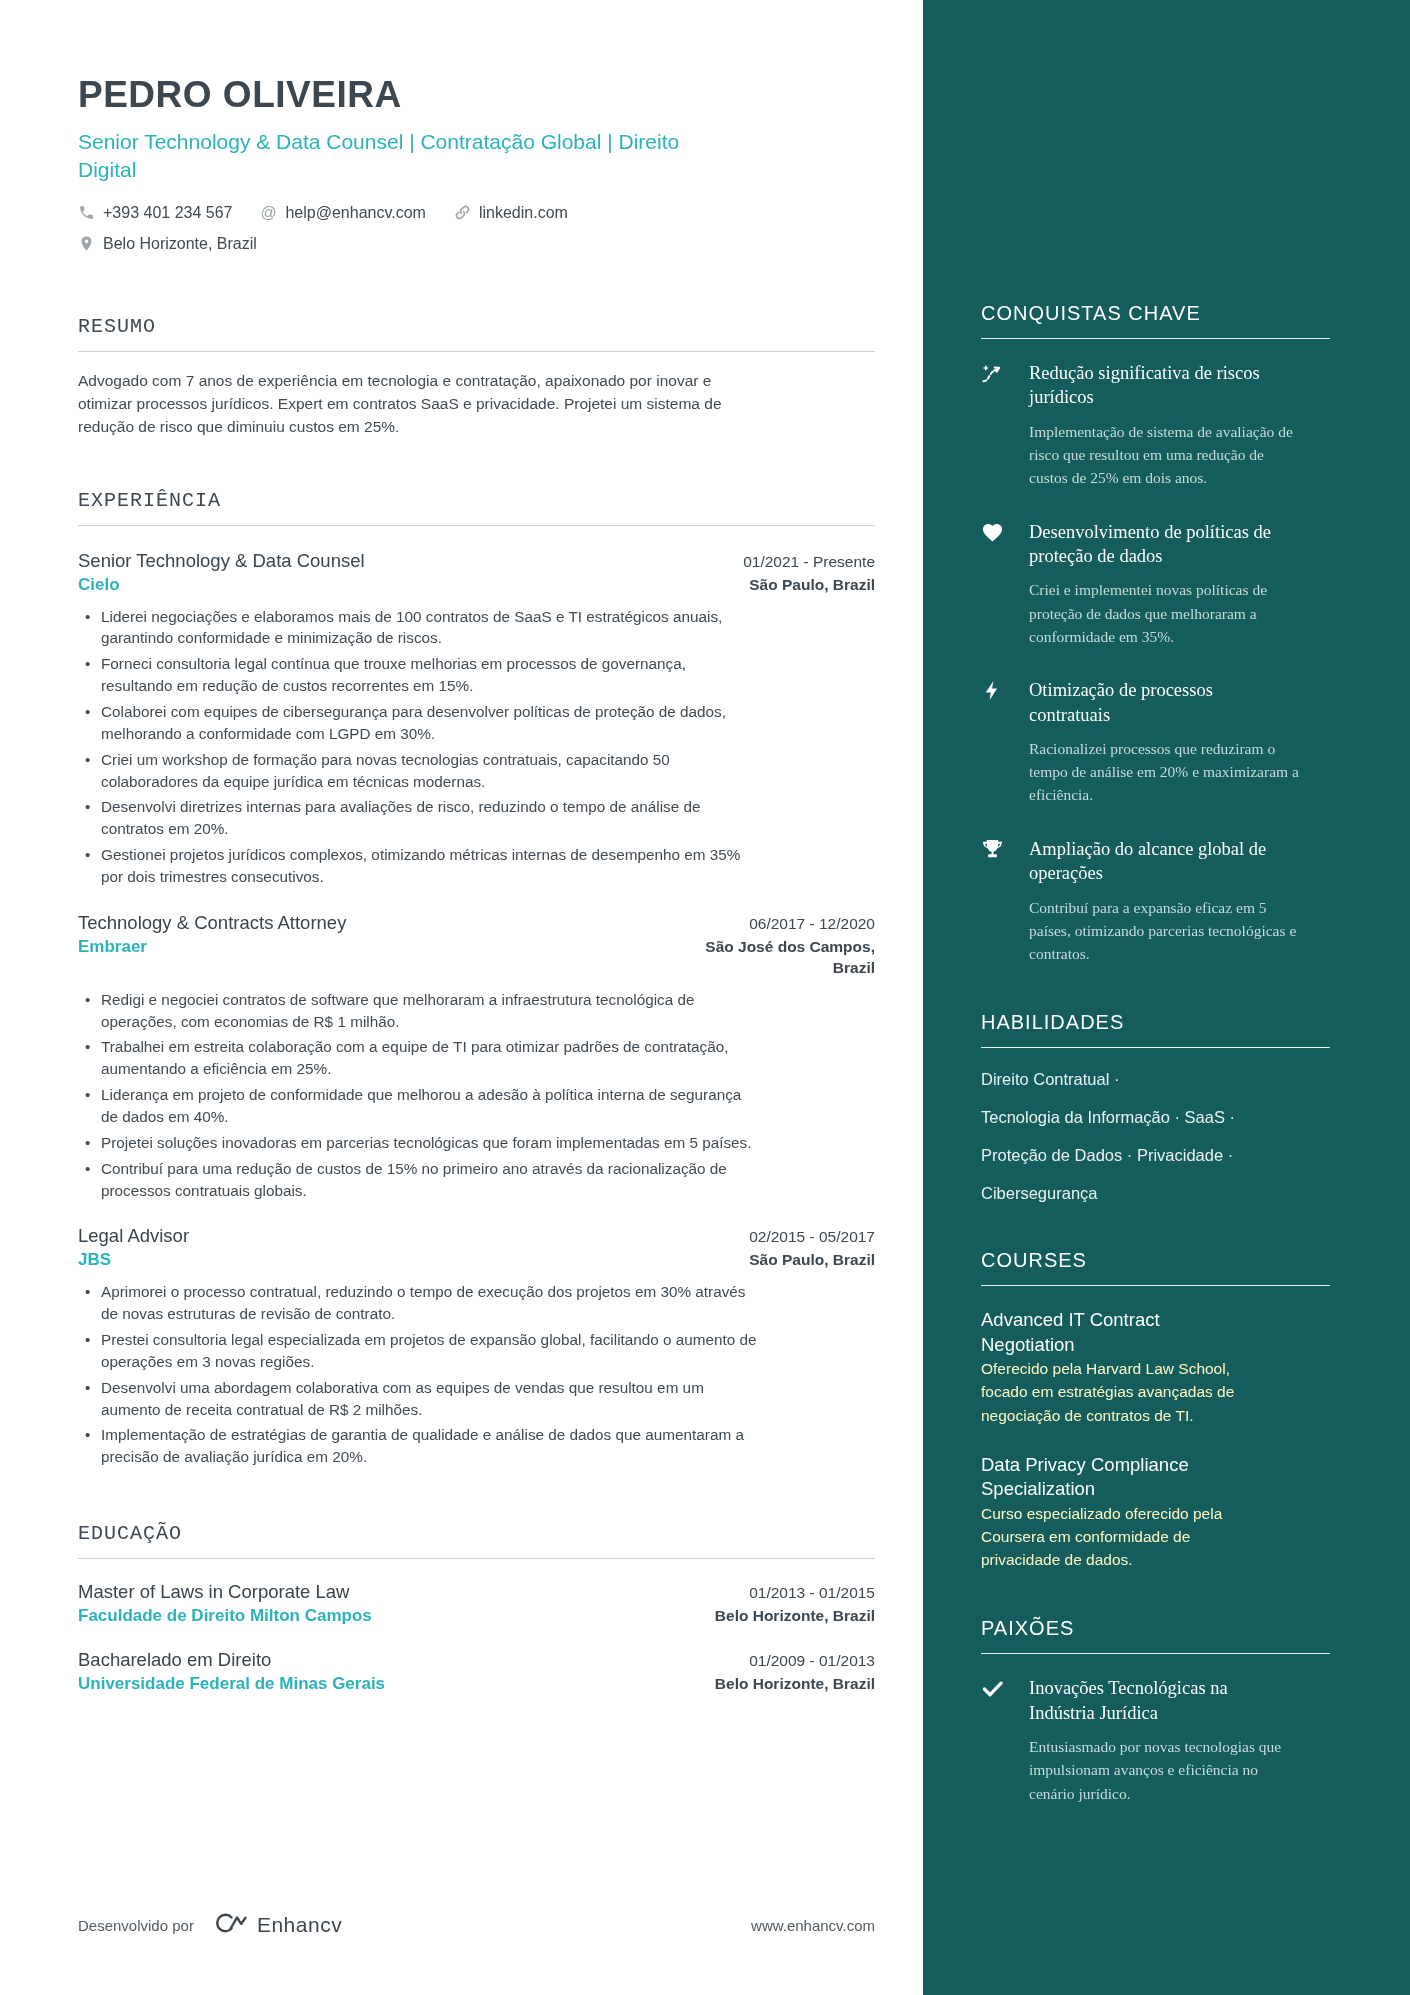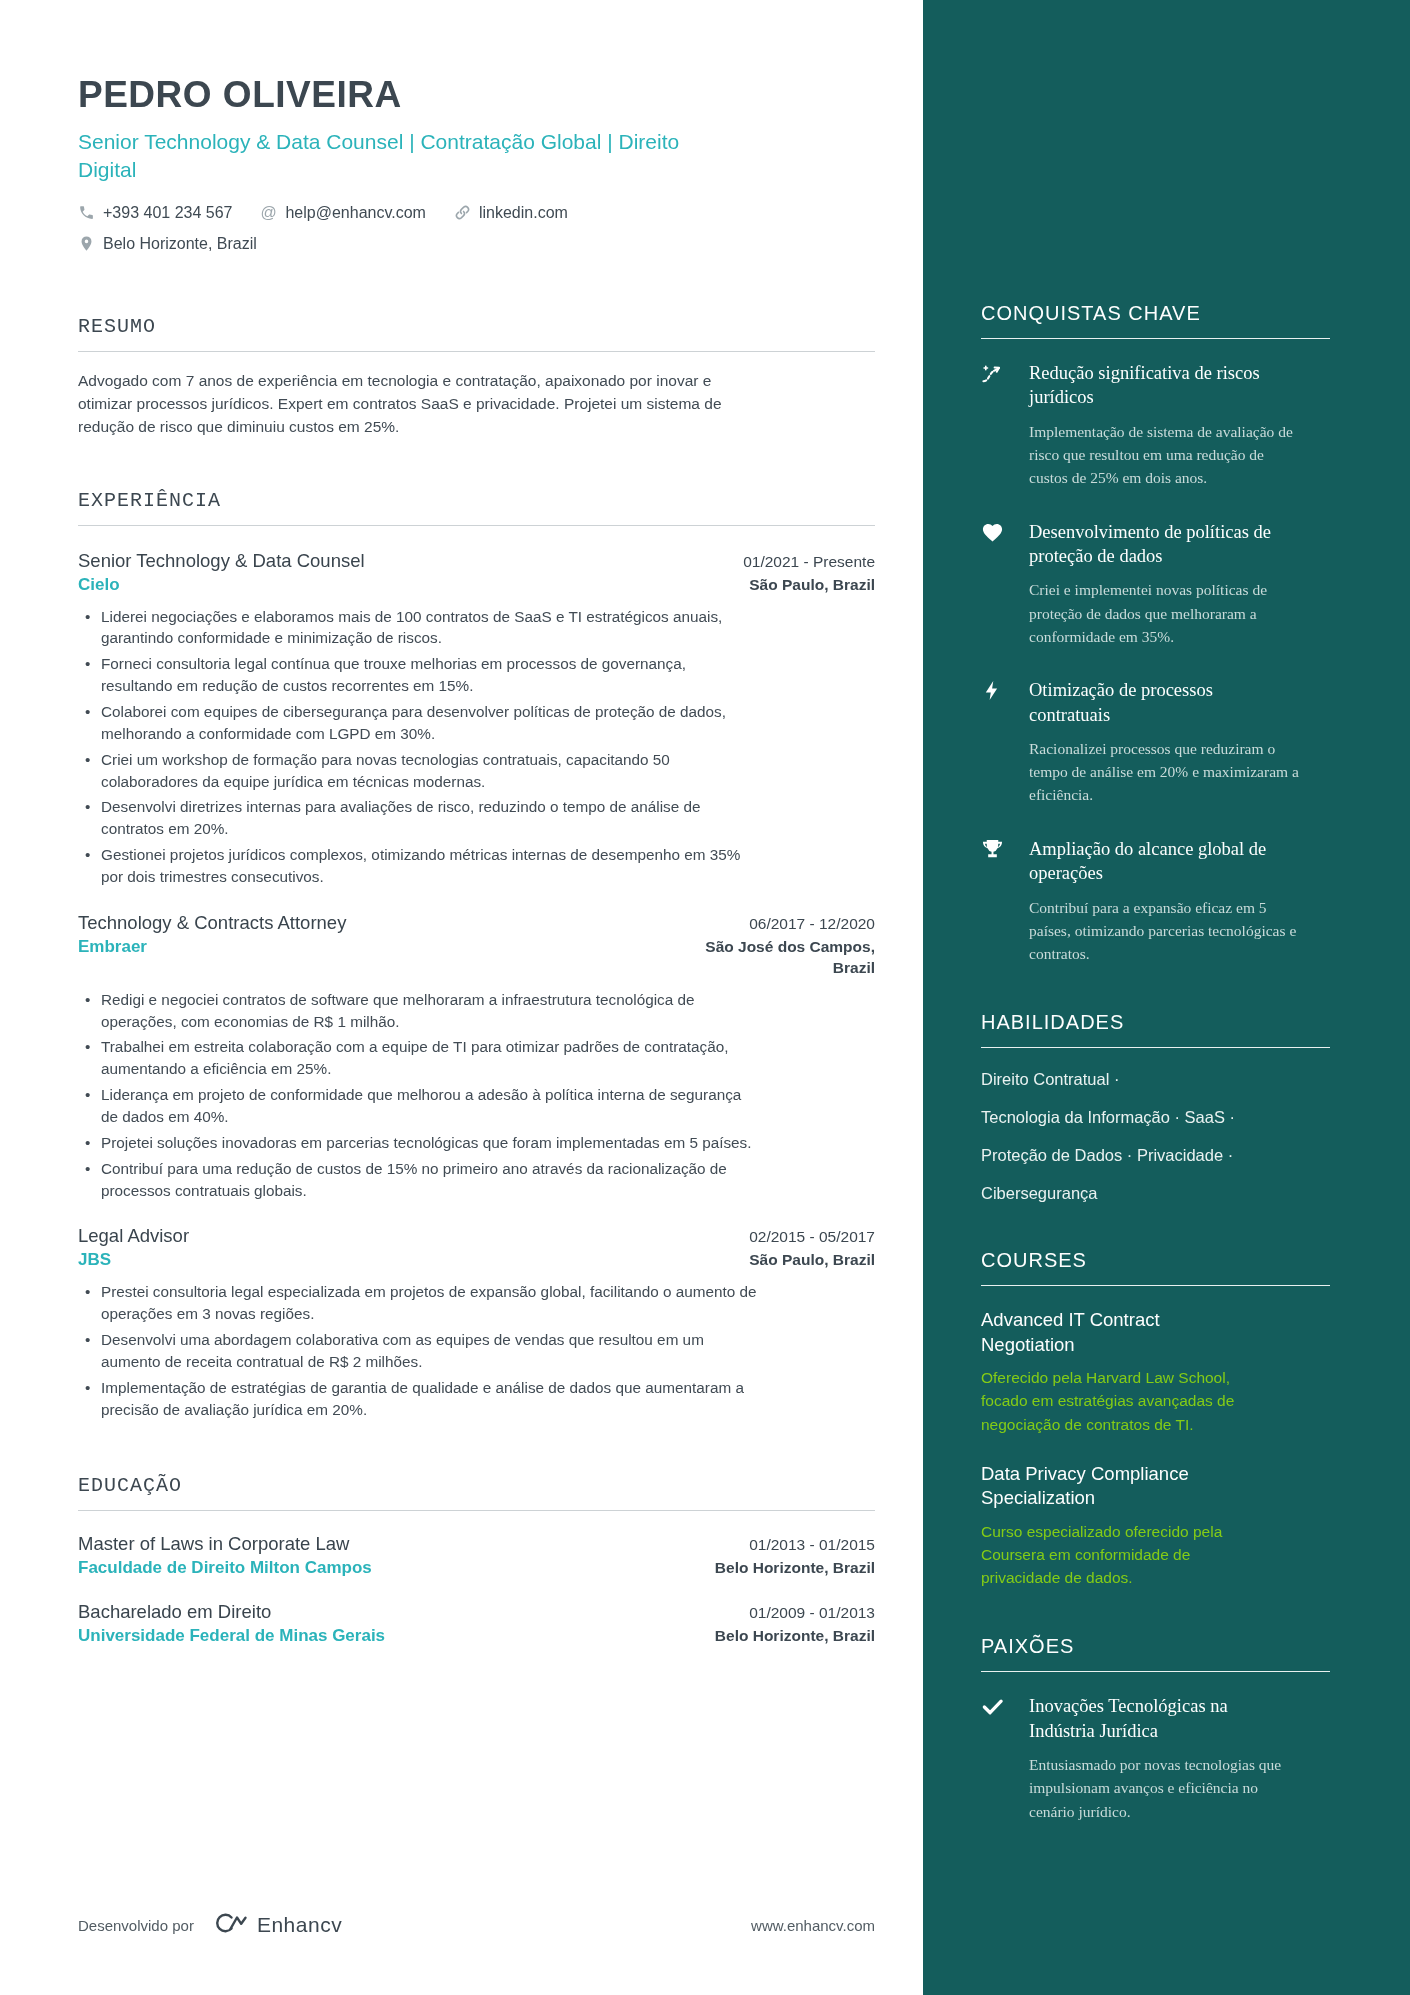--- a/index.html
+++ b/index.html
@@ -155,24 +155,23 @@
     font-size: 16.5px;
     color: #EAF2F1;
     margin-bottom: 19px;
     max-width: 300px;
   }
   .skill-line:last-child { margin-bottom: 0; }
   .course { margin-bottom: 26px; }
   .course:last-child { margin-bottom: 0; }
   .course-title { font-size: 18.5px; line-height: 1.32; color: #FDFEFE; max-width: 265px; }
   .course-text {
-    margin-top: 9px;
     font-size: 15.5px;
     line-height: 1.5;
-    color: #84cc16;
+    color: #fef9c3;
     max-width: 290px;
   }
 </style>
 </head>
 <body>
 
 <div class="main">
 
   <div class="name">PEDRO OLIVEIRA</div>
   <div class="subtitle">Senior Technology &amp; Data Counsel | Contratação Global | Direito Digital</div>
@@ -259,20 +258,21 @@
     <div class="job">
       <div class="job-head">
         <span class="job-title">Legal Advisor</span>
         <span class="job-dates">02/2015 - 05/2017</span>
       </div>
       <div class="job-sub">
         <span class="company">JBS</span>
         <span class="job-loc">São Paulo, Brazil</span>
       </div>
       <ul class="bullets">
+        <li>Aprimorei o processo contratual, reduzindo o tempo de execução dos projetos em 30% através de novas estruturas de revisão de contrato.</li>
         <li>Prestei consultoria legal especializada em projetos de expansão global, facilitando o aumento de operações em 3 novas regiões.</li>
         <li>Desenvolvi uma abordagem colaborativa com as equipes de vendas que resultou em um aumento de receita contratual de R$ 2 milhões.</li>
         <li>Implementação de estratégias de garantia de qualidade e análise de dados que aumentaram a precisão de avaliação jurídica em 20%.</li>
       </ul>
     </div>
   </div>
 
   <div class="section tight">
     <div class="sec-heading">EDUCAÇÃO</div>
 

